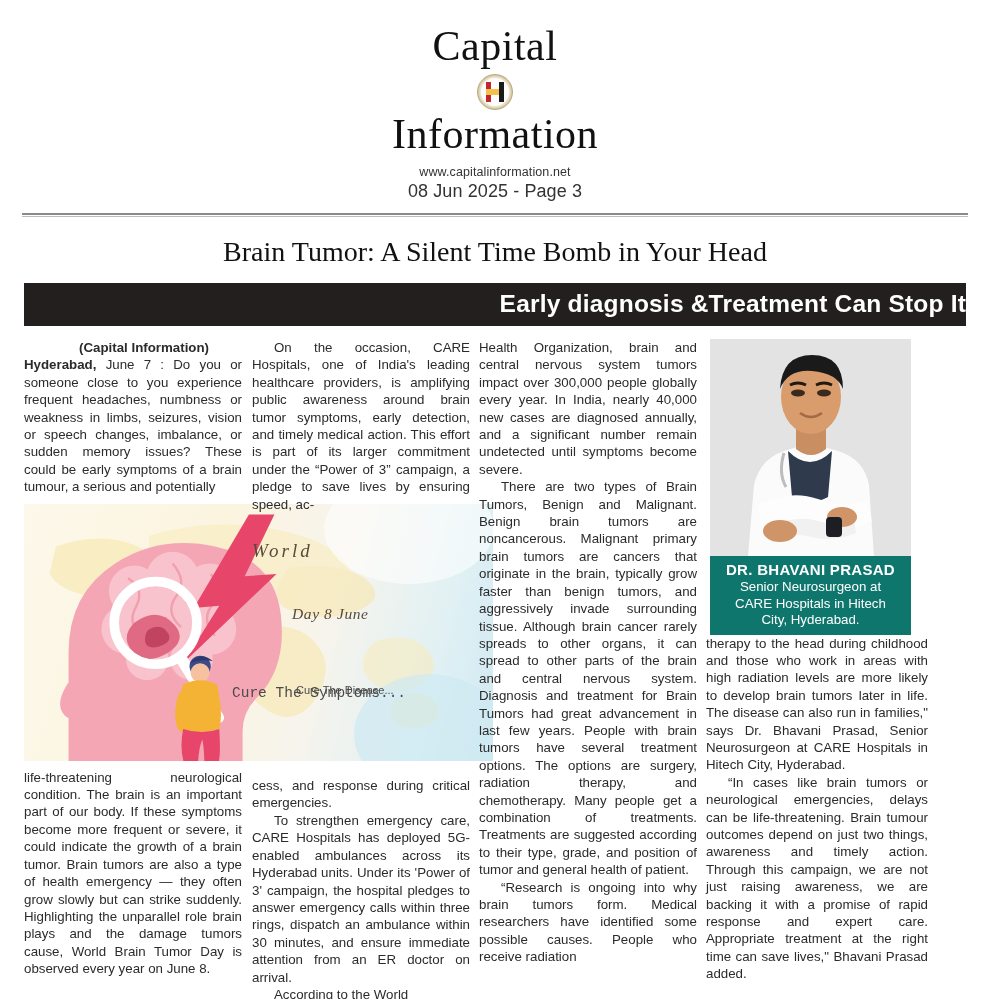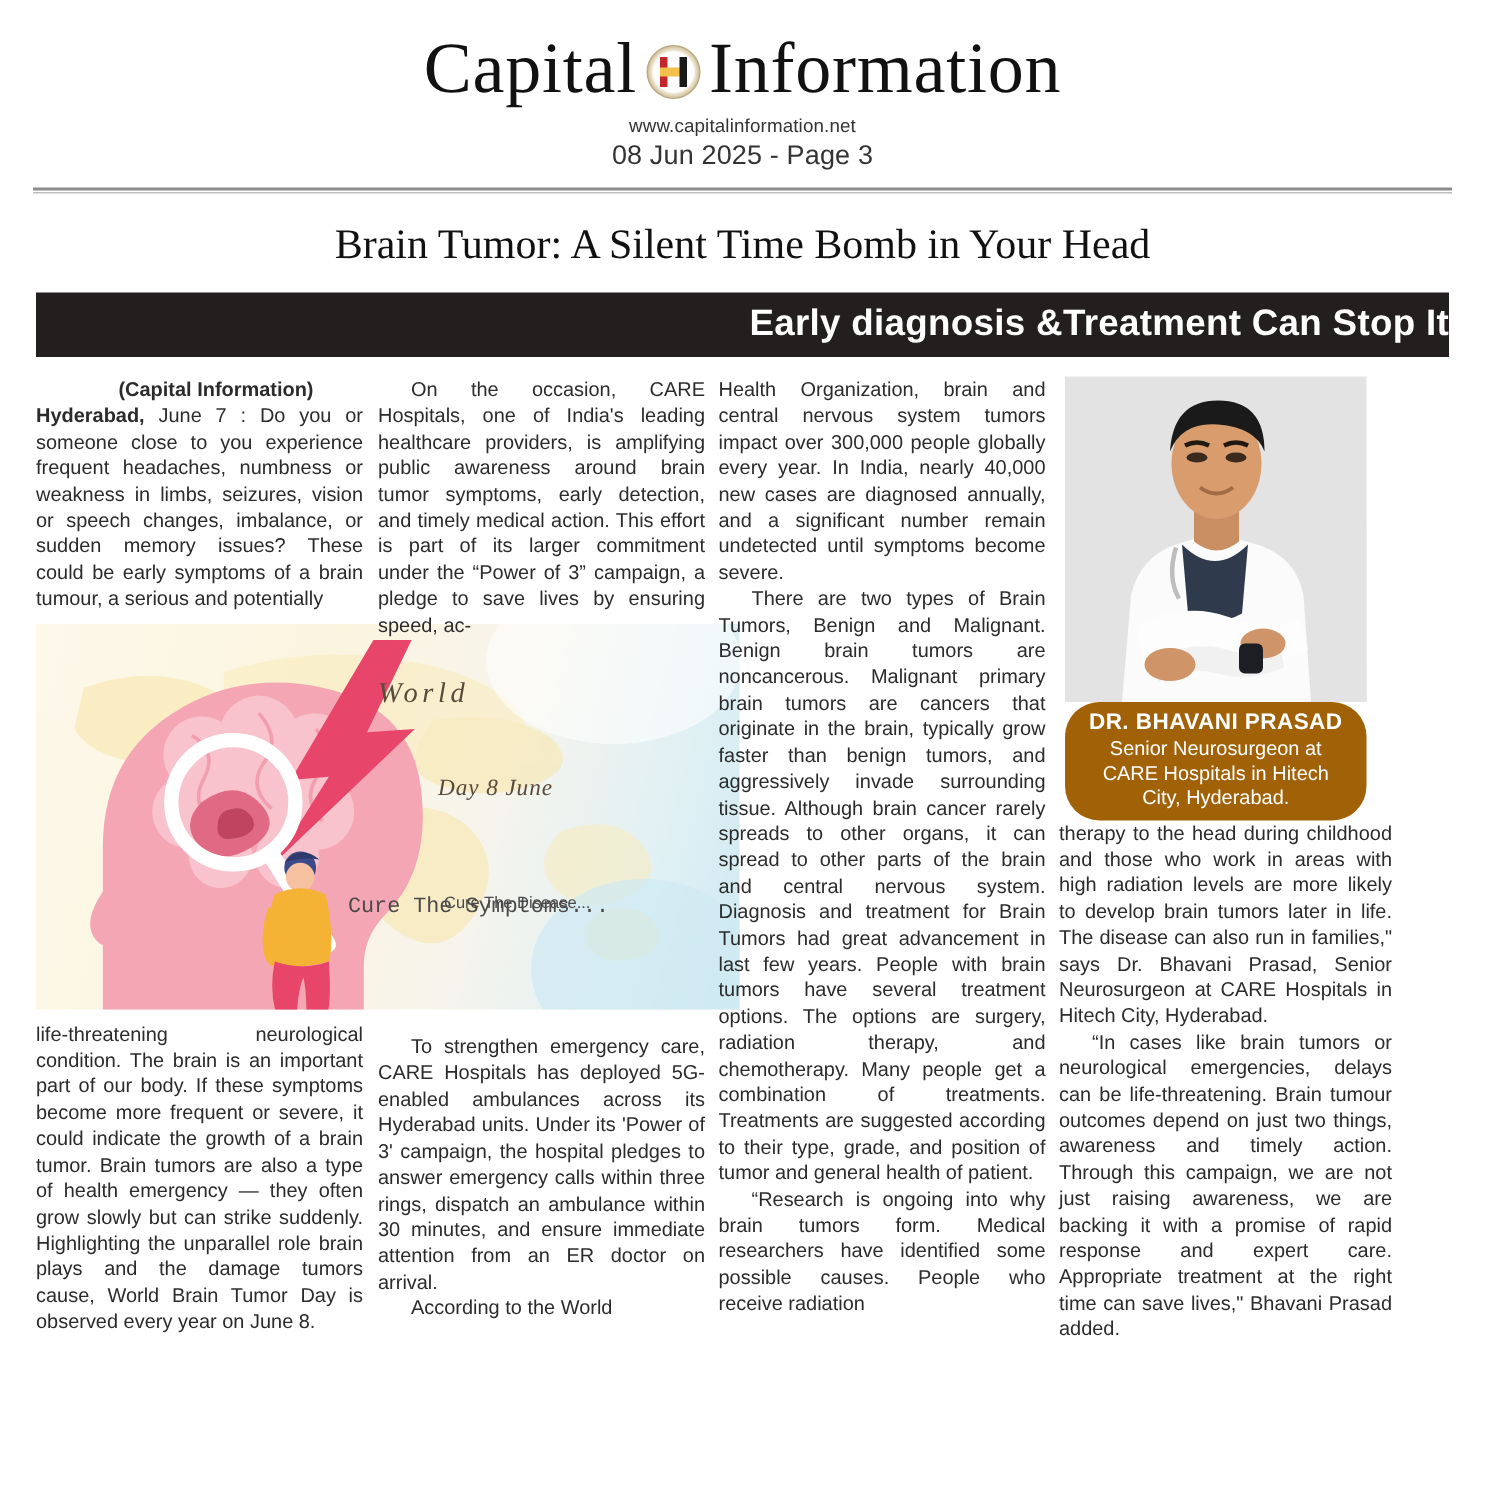--- a/index.html
+++ b/index.html
@@ -22,29 +22,30 @@
     box-sizing: border-box;
   }
 
   
   .masthead {
     text-align: center;
     padding-top: 22px;
   }
   .masthead-title {
     font-family: "Liberation Serif", serif;
-    font-size: 48px;
+    font-size: 42px;
     line-height: 48px;
     letter-spacing: 0.5px;
     color: #111;
     white-space: nowrap;
     display: flex;
     align-items: center;
     justify-content: center;
     gap: 2px;
+    flex-direction: column;
   }
   .mast-word { display:inline-block; }
   .mast-logo {
     width: 34px; height: 34px;
     border-radius: 50%;
     background: radial-gradient(circle at 50% 50%, #fdfdfd 56%, #efe7d2 60%, #c9b98e 74%, #f6f2e6 100%);
     border: 1px solid #b9aa84;
     position: relative;
     display: inline-block;
     margin: 0 4px;
@@ -188,27 +189,26 @@
     margin-left: 4px;
   }
   .doc-photo {
     position: relative;
     width: 201px;
     height: 217px;
     background: linear-gradient(180deg,#e9e9e9 0%, #dcdcdc 55%, #d2d2d2 100%);
     overflow: hidden;
   }
   .doc-caption {
-    background: #a16207;
+    background: #0f766e;
     color: #fff;
     text-align: center;
     padding: 4px 4px 6px 4px;
     width: 201px;
     box-sizing: border-box;
-    border-radius: 23px;
   }
   .doc-name {
     font-size: 15px;
     font-weight: bold;
     letter-spacing: .3px;
     font-variant: small-caps;
     text-transform: uppercase;
     line-height: 19px;
   }
   .doc-role {
@@ -307,20 +307,21 @@
         <div class="illus-tag1">Cure The Symptoms...</div>
         <div class="illus-tag2">Cure The Disease...</div>
       </div>
 
       <p class="noindent" style="margin-top:8px;">life-threatening neurological condition. The brain is an important part of our body. If these symptoms become more frequent or severe, it could indicate the growth of a brain tumor. Brain tumors are also a type of health emergency — they often grow slowly but can strike suddenly. Highlighting the unparallel role brain plays and the damage tumors cause, World Brain Tumor Day is observed every year on June 8.</p>
     </div>
 
     <div class="col col-2">
       <p>On the occasion, CARE Hospitals, one of India's leading healthcare providers, is amplifying public awareness around brain tumor symptoms, early detection, and timely medical action. This effort is part of its larger commitment under the “Power of 3” campaign, a pledge to save lives by ensuring speed, ac-</p>
       <div style="height:264px;"></div>
+      <p class="noindent">cess, and response during critical emergencies.</p>
       <p>To strengthen emergency care, CARE Hospitals has deployed 5G-enabled ambulances across its Hyderabad units. Under its 'Power of 3' campaign, the hospital pledges to answer emergency calls within three rings, dispatch an ambulance within 30 minutes, and ensure immediate attention from an ER doctor on arrival.</p>
       <p>According to the World</p>
     </div>
 
     <div class="col col-3">
       <p class="noindent">Health Organization, brain and central nervous system tumors impact over 300,000 people globally every year. In India, nearly 40,000 new cases are diagnosed annually, and a significant number remain undetected until symptoms become severe.</p>
       <p>There are two types of Brain Tumors, Benign and Malignant. Benign brain tumors are noncancerous. Malignant primary brain tumors are cancers that originate in the brain, typically grow faster than benign tumors, and aggressively invade surrounding tissue. Although brain cancer rarely spreads to other organs, it can spread to other parts of the brain and central nervous system. Diagnosis and treatment for Brain Tumors had great advancement in last few years. People with brain tumors have several treatment options. The options are surgery, radiation therapy, and chemotherapy. Many people get a combination of treatments. Treatments are suggested according to their type, grade, and position of tumor and general health of patient.</p>
       <p>“Research is ongoing into why brain tumors form. Medical researchers have identified some possible causes. People who receive radiation</p>
     </div>
 

